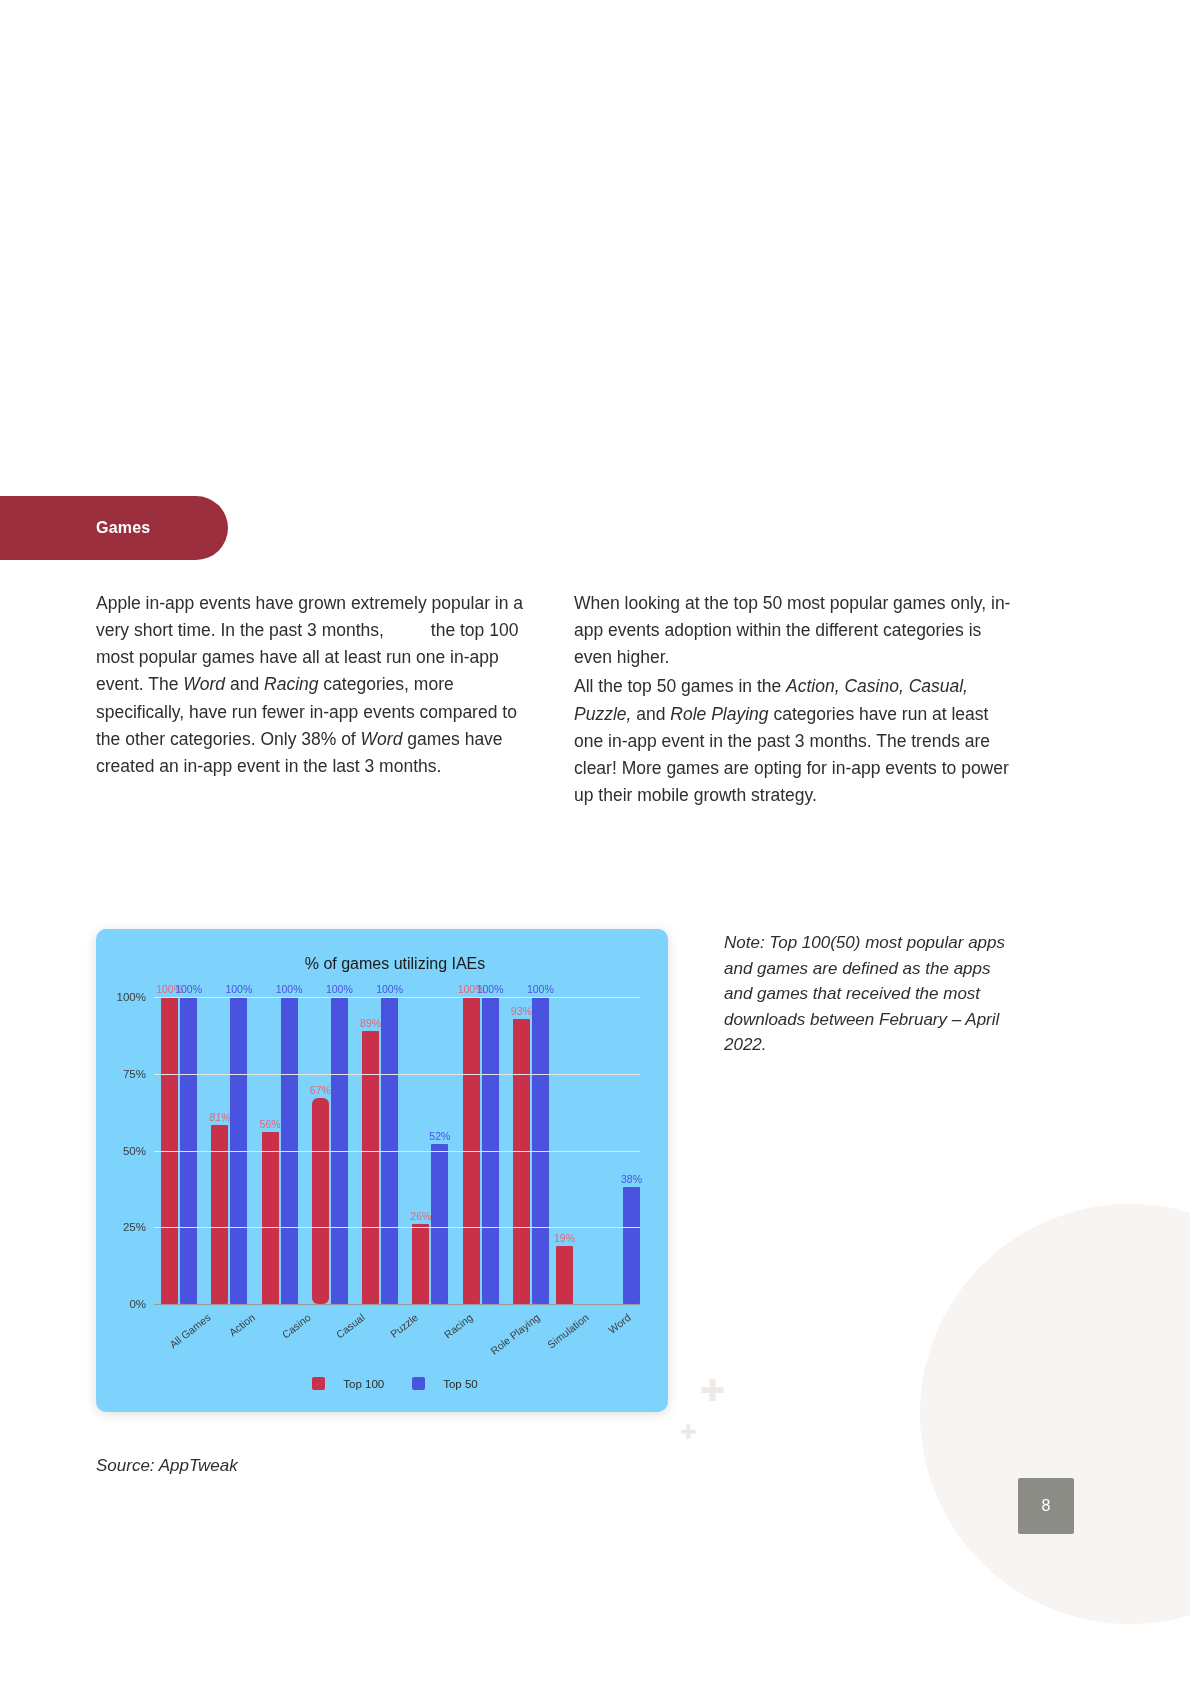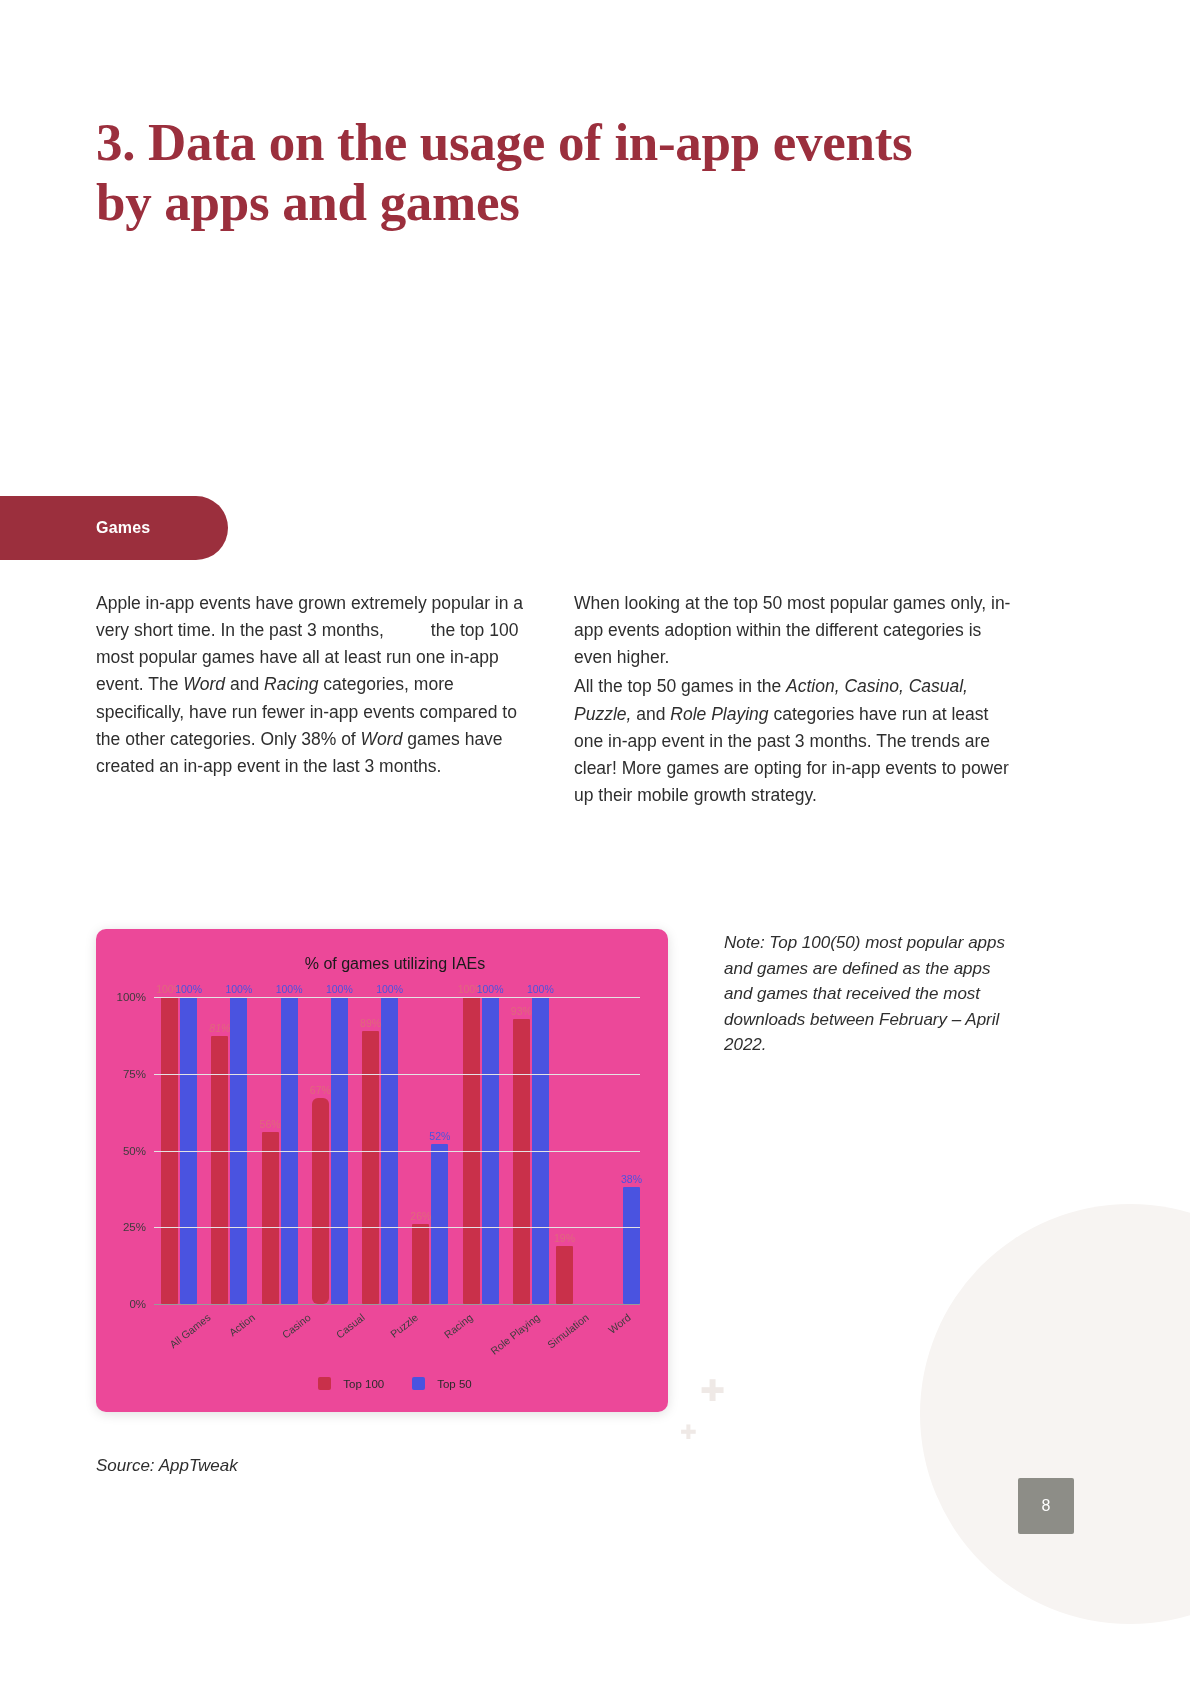--- a/index.html
+++ b/index.html
@@ -95,21 +95,21 @@
   .col b { font-weight: normal; margin-left: 42px; }
   .col i { font-style: italic; }
 
   
   .chart-card {
     position: absolute;
     left: 96px;
     top: 929px;
     width: 572px;
     height: 483px;
-    background: #ec4899;
+    background: #7dd3fc;
     border-radius: 10px;
     box-shadow: 0 2px 12px rgba(0,0,0,0.13);
   }
 
   .chart-title {
     position: absolute;
     left: 0; right: 0;
     top: 26px;
     text-align: center;
     font-size: 16px;
@@ -202,21 +202,21 @@
 
   .legend {
     position: absolute;
     left: 0; right: 0;
     top: 448px;
     display: flex;
     justify-content: center;
     gap: 28px;
     padding-left: 26px;
   }
-  .legend-item { display: flex; align-items: center; gap: 12px; }
+  .legend-item { display: flex; align-items: center; gap: 18px; }
   .legend-swatch { width: 13px; height: 13px; border-radius: 2px; }
   .legend-label { font-size: 11.5px; color: #2b2b2b; }
 
   
   .note {
     position: absolute;
     left: 724px;
     top: 930px;
     width: 290px;
     font-size: 17px;
@@ -253,21 +253,20 @@
 </style>
 </head>
 <body>
 
 <div class="deco-circle"></div>
 <div class="sparkle s1">✚</div>
 <div class="sparkle s2">✚</div>
 
 <div class="page">
 
-  <h1 class="title">3. Data on the usage of in-app events by apps and games</h1>
 
 
   <div class="games-pill">
     <span class="label">Games</span>
   </div>
 
   <div class="col col-left">
     <p><span>Apple in-app events have grown extremely popular in a very short time. In the past 3 months, </span><b>the top 100 most popular games have all at least run one in-app event.</b><span> The </span><i>Word</i><span> and </span><i>Racing</i><span> categories, more specifically, have run fewer in-app events compared to the other categories. Only 38% of </span><i>Word</i><span> games have created an in-app event in the last 3 months.</span></p>
   </div>
 
@@ -282,21 +281,21 @@
       <div class="groups" id="groups">
           <div class="group">
             <div class="bar r" style="height: 307px;">
               <span class="vlabel">100%</span>
             </div>
             <div class="bar b" style="height: 307px;">
               <span class="vlabel">100%</span>
             </div>
           </div>
           <div class="group">
-            <div class="bar r" style="height: 268px; font-style: italic;">
+            <div class="bar r" style="height: 179px; font-style: italic;">
               <span class="vlabel">81%</span>
             </div>
             <div class="bar b" style="height: 307px;">
               <span class="vlabel">100%</span>
             </div>
           </div>
           <div class="group">
             <div class="bar r" style="height: 171.92px;">
               <span class="vlabel">56%</span>
             </div>

